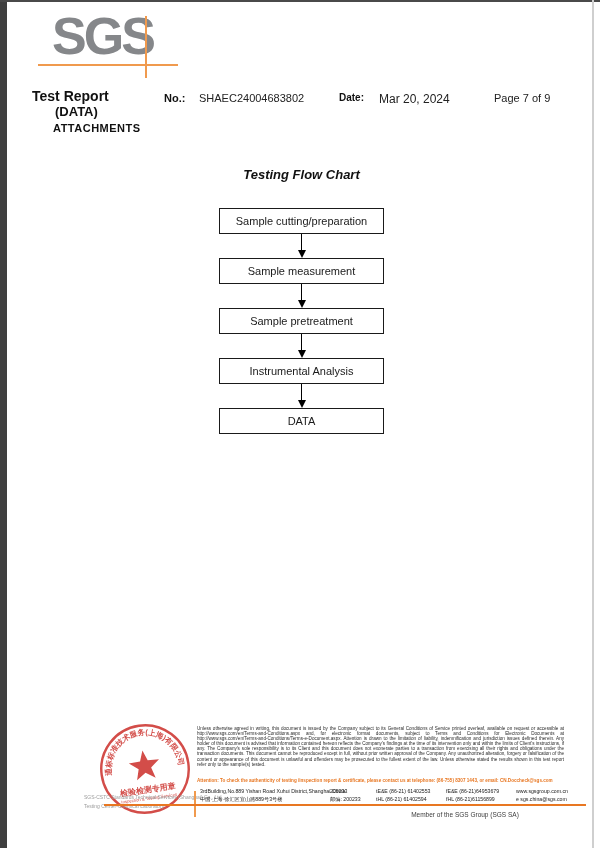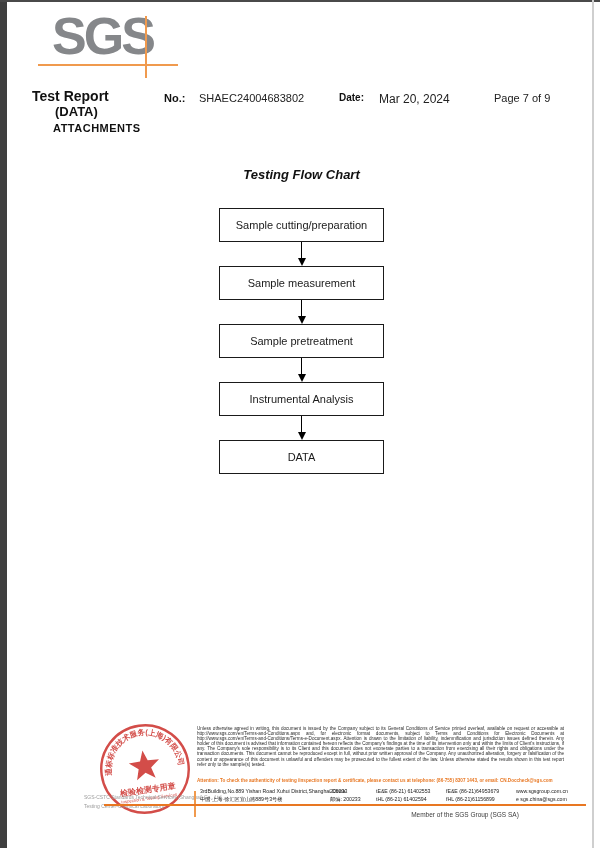--- a/index.html
+++ b/index.html
@@ -29,21 +29,21 @@
   .no-value   { position:absolute; left:199px; top:92px; font-size:11px; color:#222; }
   .date-label { position:absolute; left:329px; top:92px; font-size:10px; font-weight:bold; color:#111;margin-left:10px; }
   .date-value { position:absolute; left:379px; top:92px; font-size:12px; color:#222; }
   .page-ind   { position:absolute; left:494px; top:92px; font-size:11px; color:#222; }
 
   
   .flow-title { position:absolute; left:219px; top:167px; width:165px; text-align:center;
                 font-size:13px; font-weight:bold; color:#111;font-style:italic; }
   .flow-col { position:absolute; left:219px; top:208px; width:165px;
               display:flex; flex-direction:column; align-items:center; }
-  .flow-box { width:165px; height:34px; border:1px solid #1a1a1a; background:#fff;
+  .flow-box { width:165px; height:26px; border:1px solid #1a1a1a; background:#fff;
               display:flex; align-items:center; justify-content:center;
               font-size:11px; color:#1a1a1a; }
   .flow-arrow { display:flex; flex-direction:column; align-items:center; height:24px; }
   .flow-arrow .shaft { width:1.5px; height:16px; background:#000; }
   .flow-arrow .head  { width:0; height:0; border-left:4.5px solid transparent;
                        border-right:4.5px solid transparent; border-top:8px solid #000; }
 
   
   .disclaimer {
     position:absolute; left:197px; top:726px; width:367px;

